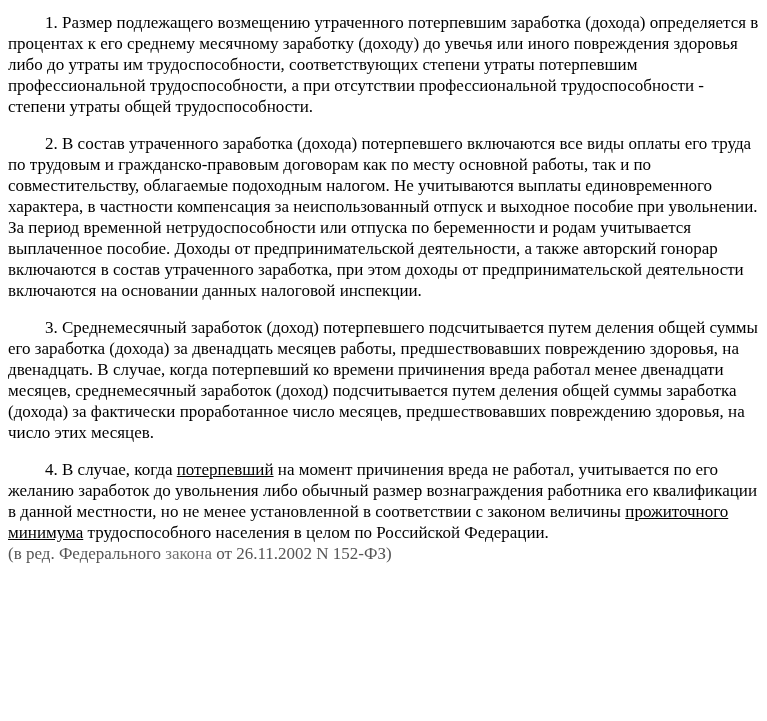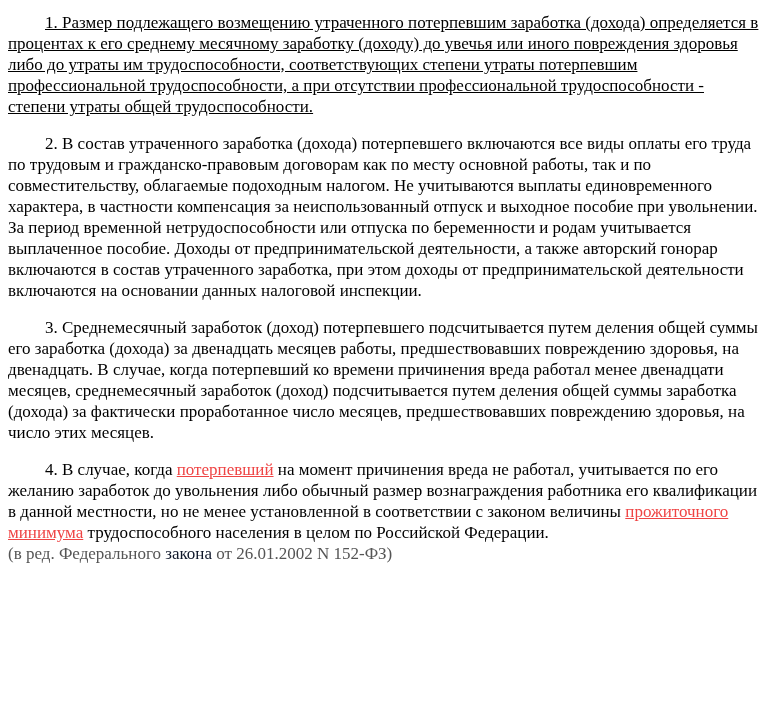--- a/index.html
+++ b/index.html
@@ -21,51 +21,50 @@
   .doc {
     width: 751px;
   }
   p.para {
     margin: 16px 0;
     text-indent: 37px;
     text-align: left;
   }
   p.para:first-child {
     margin-top: 8px;
-    text-decoration: underline;
   }
   p.para.no-bottom {
     margin-bottom: 0;
   }
   a.lnk {
-    color: #ef4444;
+    color: #000000;
     text-decoration: underline;
     cursor: pointer;
   }
   .edit-note {
     margin: 0;
     text-indent: 0;
     color: #555555;
   }
   a.law-lnk {
-    color: #0f172a;
+    color: #737373;
     text-decoration: none;
     cursor: pointer;
   }
 </style>
 </head>
 <body>
 
 <div class="doc">
 
   <p class="para">1. Размер подлежащего возмещению утраченного потерпевшим заработка (дохода) определяется в процентах к его среднему месячному заработку (доходу) до увечья или иного повреждения здоровья либо до утраты им трудоспособности, соответствующих степени утраты потерпевшим профессиональной трудоспособности, а при отсутствии профессиональной трудоспособности - степени утраты общей трудоспособности.</p>
 
   <p class="para">2. В состав утраченного заработка (дохода) потерпевшего включаются все виды оплаты его труда по трудовым и гражданско-правовым договорам как по месту основной работы, так и по совместительству, облагаемые подоходным налогом. Не учитываются выплаты единовременного характера, в частности компенсация за неиспользованный отпуск и выходное пособие при увольнении. За период временной нетрудоспособности или отпуска по беременности и родам учитывается выплаченное пособие. Доходы от предпринимательской деятельности, а также авторский гонорар включаются в состав утраченного заработка, при этом доходы от предпринимательской деятельности включаются на основании данных налоговой инспекции.</p>
 
 
   <p class="para">3. Среднемесячный заработок (доход) потерпевшего подсчитывается путем деления общей суммы его заработка (дохода) за двенадцать месяцев работы, предшествовавших повреждению здоровья, на двенадцать. В случае, когда потерпевший ко времени причинения вреда работал менее двенадцати месяцев, среднемесячный заработок (доход) подсчитывается путем деления общей суммы заработка (дохода) за фактически проработанное число месяцев, предшествовавших повреждению здоровья, на число этих месяцев.</p>
 
 
   <p class="para no-bottom"><span>4. В случае, когда </span><a href="#" class="lnk">потерпевший</a><span> на момент причинения вреда не работал, учитывается по его желанию заработок до увольнения либо обычный размер вознаграждения работника его квалификации в данной местности, но не менее установленной в соответствии с законом величины </span><a href="#" class="lnk">прожиточного минимума</a><span> трудоспособного населения в целом по Российской Федерации.</span></p>
 
-  <div class="edit-note"><span>(в ред. Федерального </span><a href="#" class="law-lnk">закона</a><span> от 26.01.2002 N 152-ФЗ)</span></div>
+  <div class="edit-note"><span>(в ред. Федерального </span><a href="#" class="law-lnk">закона</a><span> от 26.11.2002 N 152-ФЗ)</span></div>
 
 </div>
 
 </body></html>

